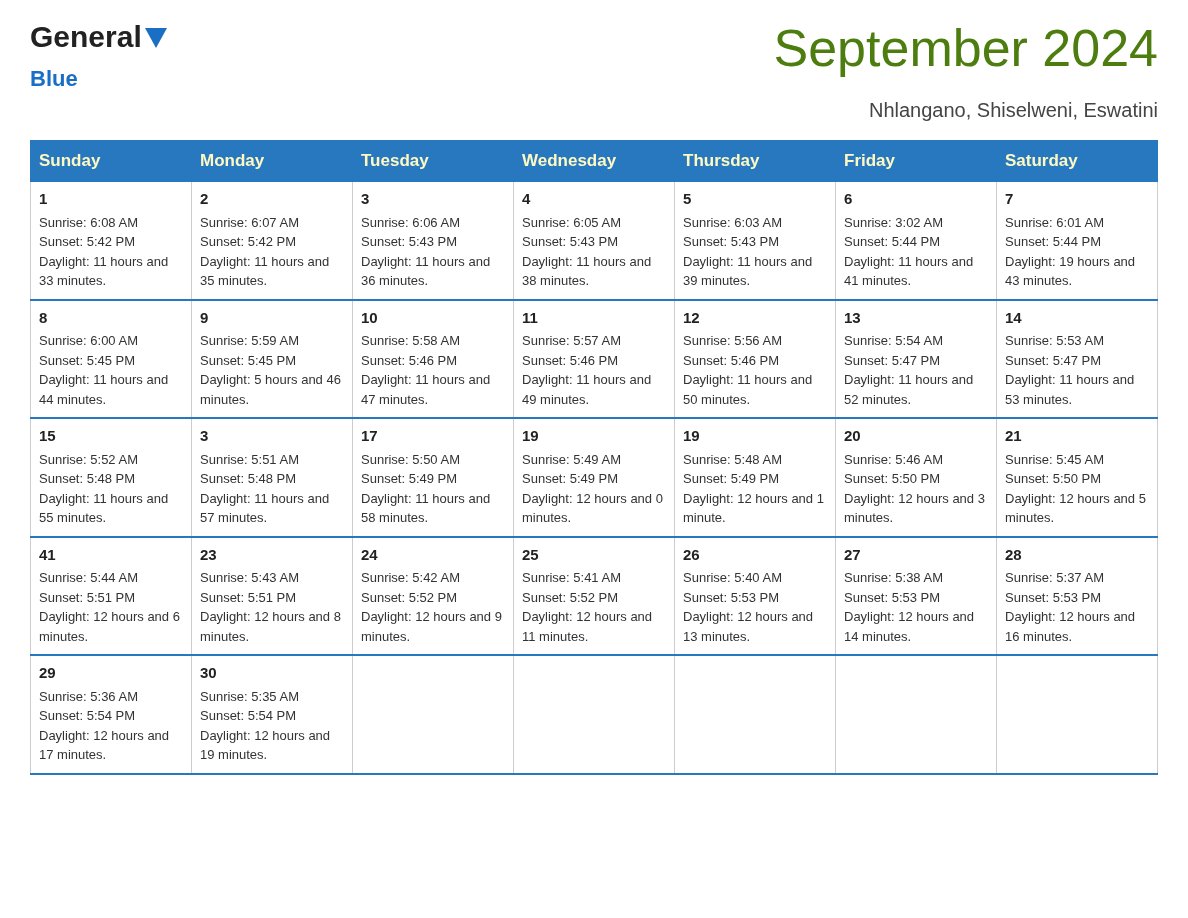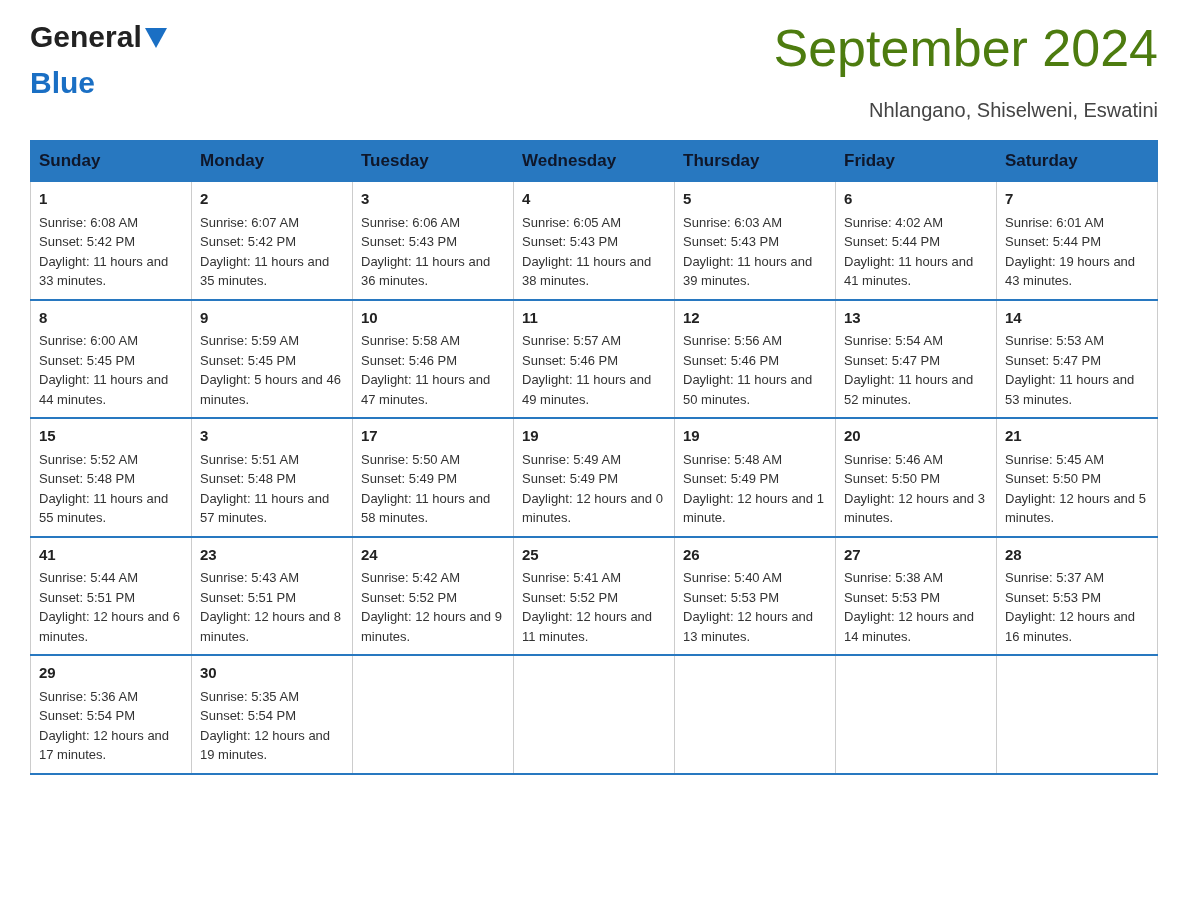--- a/index.html
+++ b/index.html
@@ -37,21 +37,21 @@
       color: #444;
       margin-top: 22px;
     }
     .calendar {
       width: 100%;
       border-collapse: collapse;
       table-layout: fixed;
     }
     .calendar thead tr th {
       background-color: #2878c0;
-      color: #0f172a;
+      color: #fef9c3;
       font-size: 17px;
       font-weight: 600;
       padding: 10px 8px;
       text-align: left;
       border: 1px solid #2878c0;
     }
     .calendar tbody tr td {
       vertical-align: top;
       padding: 6px 8px 8px 8px;
       border: 1px solid #ccc;
@@ -75,21 +75,21 @@
     .calendar tbody tr td.empty {
       background: #fff;
       border-bottom: 2px solid #2878c0;
     }
     .logo-text-general {
       font-size: 30px;
       font-weight: bold;
       color: #222;
     }
     .logo-text-blue {
-      font-size: 30px;
+      font-size: 22px;
       font-weight: bold;
       color: #1a6fc4;
       display: block;
       margin-top: -4px;
     }
   </style>
 </head>
 <body>
 
 <div class="header-row">
@@ -120,21 +120,21 @@
       <th>Saturday</th>
     </tr>
   </thead>
   <tbody id="calendar-body">
   <tr>
         <td><span class="day-num">1</span><span class="day-info">Sunrise: 6:08 AM</span><br><span class="day-info">Sunset: 5:42 PM</span><br><span class="day-info">Daylight: 11 hours and 33 minutes.</span></td>
         <td><span class="day-num">2</span><span class="day-info">Sunrise: 6:07 AM</span><br><span class="day-info">Sunset: 5:42 PM</span><br><span class="day-info">Daylight: 11 hours and 35 minutes.</span></td>
         <td><span class="day-num">3</span><span class="day-info">Sunrise: 6:06 AM</span><br><span class="day-info">Sunset: 5:43 PM</span><br><span class="day-info">Daylight: 11 hours and 36 minutes.</span></td>
         <td><span class="day-num">4</span><span class="day-info">Sunrise: 6:05 AM</span><br><span class="day-info">Sunset: 5:43 PM</span><br><span class="day-info">Daylight: 11 hours and 38 minutes.</span></td>
         <td><span class="day-num">5</span><span class="day-info">Sunrise: 6:03 AM</span><br><span class="day-info">Sunset: 5:43 PM</span><br><span class="day-info">Daylight: 11 hours and 39 minutes.</span></td>
-        <td><span class="day-num">6</span><span class="day-info">Sunrise: 4:02 AM</span><br><span class="day-info">Sunset: 5:44 PM</span><br><span class="day-info">Daylight: 11 hours and 41 minutes.</span></td>
+        <td><span class="day-num">6</span><span class="day-info">Sunrise: 3:02 AM</span><br><span class="day-info">Sunset: 5:44 PM</span><br><span class="day-info">Daylight: 11 hours and 41 minutes.</span></td>
         <td><span class="day-num">7</span><span class="day-info">Sunrise: 6:01 AM</span><br><span class="day-info">Sunset: 5:44 PM</span><br><span class="day-info">Daylight: 19 hours and 43 minutes.</span></td>
       </tr>
       <tr>
         <td><span class="day-num">8</span><span class="day-info">Sunrise: 6:00 AM</span><br><span class="day-info">Sunset: 5:45 PM</span><br><span class="day-info">Daylight: 11 hours and 44 minutes.</span></td>
         <td><span class="day-num">9</span><span class="day-info">Sunrise: 5:59 AM</span><br><span class="day-info">Sunset: 5:45 PM</span><br><span class="day-info">Daylight: 5 hours and 46 minutes.</span></td>
         <td><span class="day-num">10</span><span class="day-info">Sunrise: 5:58 AM</span><br><span class="day-info">Sunset: 5:46 PM</span><br><span class="day-info">Daylight: 11 hours and 47 minutes.</span></td>
         <td><span class="day-num">11</span><span class="day-info">Sunrise: 5:57 AM</span><br><span class="day-info">Sunset: 5:46 PM</span><br><span class="day-info">Daylight: 11 hours and 49 minutes.</span></td>
         <td><span class="day-num">12</span><span class="day-info">Sunrise: 5:56 AM</span><br><span class="day-info">Sunset: 5:46 PM</span><br><span class="day-info">Daylight: 11 hours and 50 minutes.</span></td>
         <td><span class="day-num">13</span><span class="day-info">Sunrise: 5:54 AM</span><br><span class="day-info">Sunset: 5:47 PM</span><br><span class="day-info">Daylight: 11 hours and 52 minutes.</span></td>
         <td><span class="day-num">14</span><span class="day-info">Sunrise: 5:53 AM</span><br><span class="day-info">Sunset: 5:47 PM</span><br><span class="day-info">Daylight: 11 hours and 53 minutes.</span></td>

